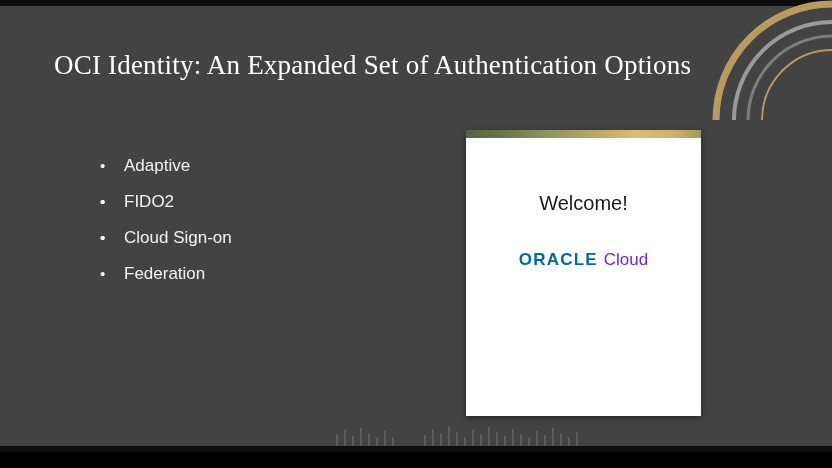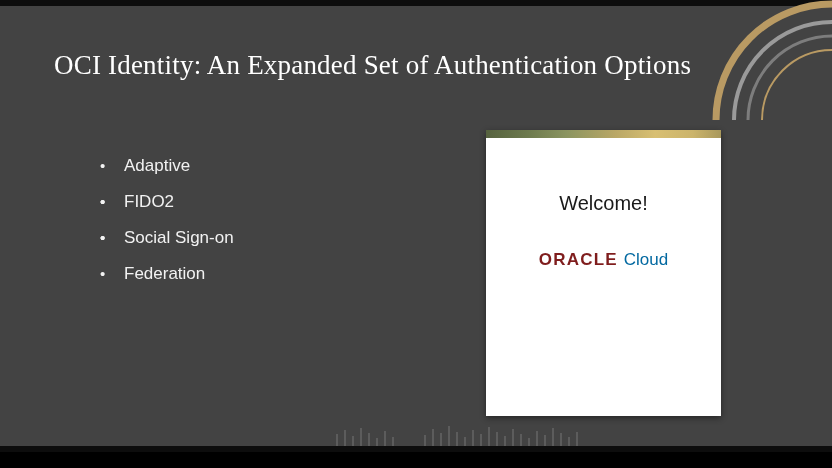--- a/index.html
+++ b/index.html
@@ -83,21 +83,21 @@
     position: absolute;
     left: 4px;
     top: 0;
     color: #f2f2f2;
     font-size: 15px;
     line-height: 36px;
   }
 
   .screenshot {
     position: absolute;
-    left: 486px;
+    left: 466px;
     top: 130px;
     width: 235px;
     height: 286px;
     background: #ffffff;
     box-shadow: 0 2px 6px rgba(0,0,0,0.45);
     text-decoration: underline;
   }
   .screenshot .banner {
     position: absolute;
     left: 0;
@@ -121,26 +121,26 @@
     left: 0;
     width: 235px;
     text-align: center;
     white-space: nowrap;
   }
   .screenshot .brand .oracle {
     font-family: "Liberation Sans", sans-serif;
     font-weight: bold;
     font-size: 17px;
     letter-spacing: 1.2px;
-    color: #7f1d1d;
+    color: #0369a1;
   }
   .screenshot .brand .cloud {
     font-family: "Liberation Sans", sans-serif;
     font-size: 17px;
-    color: #0369a1;
+    color: #6d28d9;
     margin-left: 6px;
   }
 </style>
 </head>
 <body>
 
 <div class="slide">
 
   <div class="edge-top"></div>
   <div class="edge-bottom"></div>
@@ -201,21 +201,21 @@
     </li>
     <li>
       <span class="dot">•</span>
       <span>FIDO2</span>
     </li>
     <li>
       <span class="dot">•</span>
     </li>
     <li>
       <span class="dot">•</span>
-      <span>Social Sign-on</span>
+      <span>Cloud Sign-on</span>
     </li>
     <li>
       <span class="dot">•</span>
       <span>Federation</span>
     </li>
   </ul>
 
   <div class="screenshot">
     <div class="banner"></div>
     <div class="welcome">Welcome!</div>

